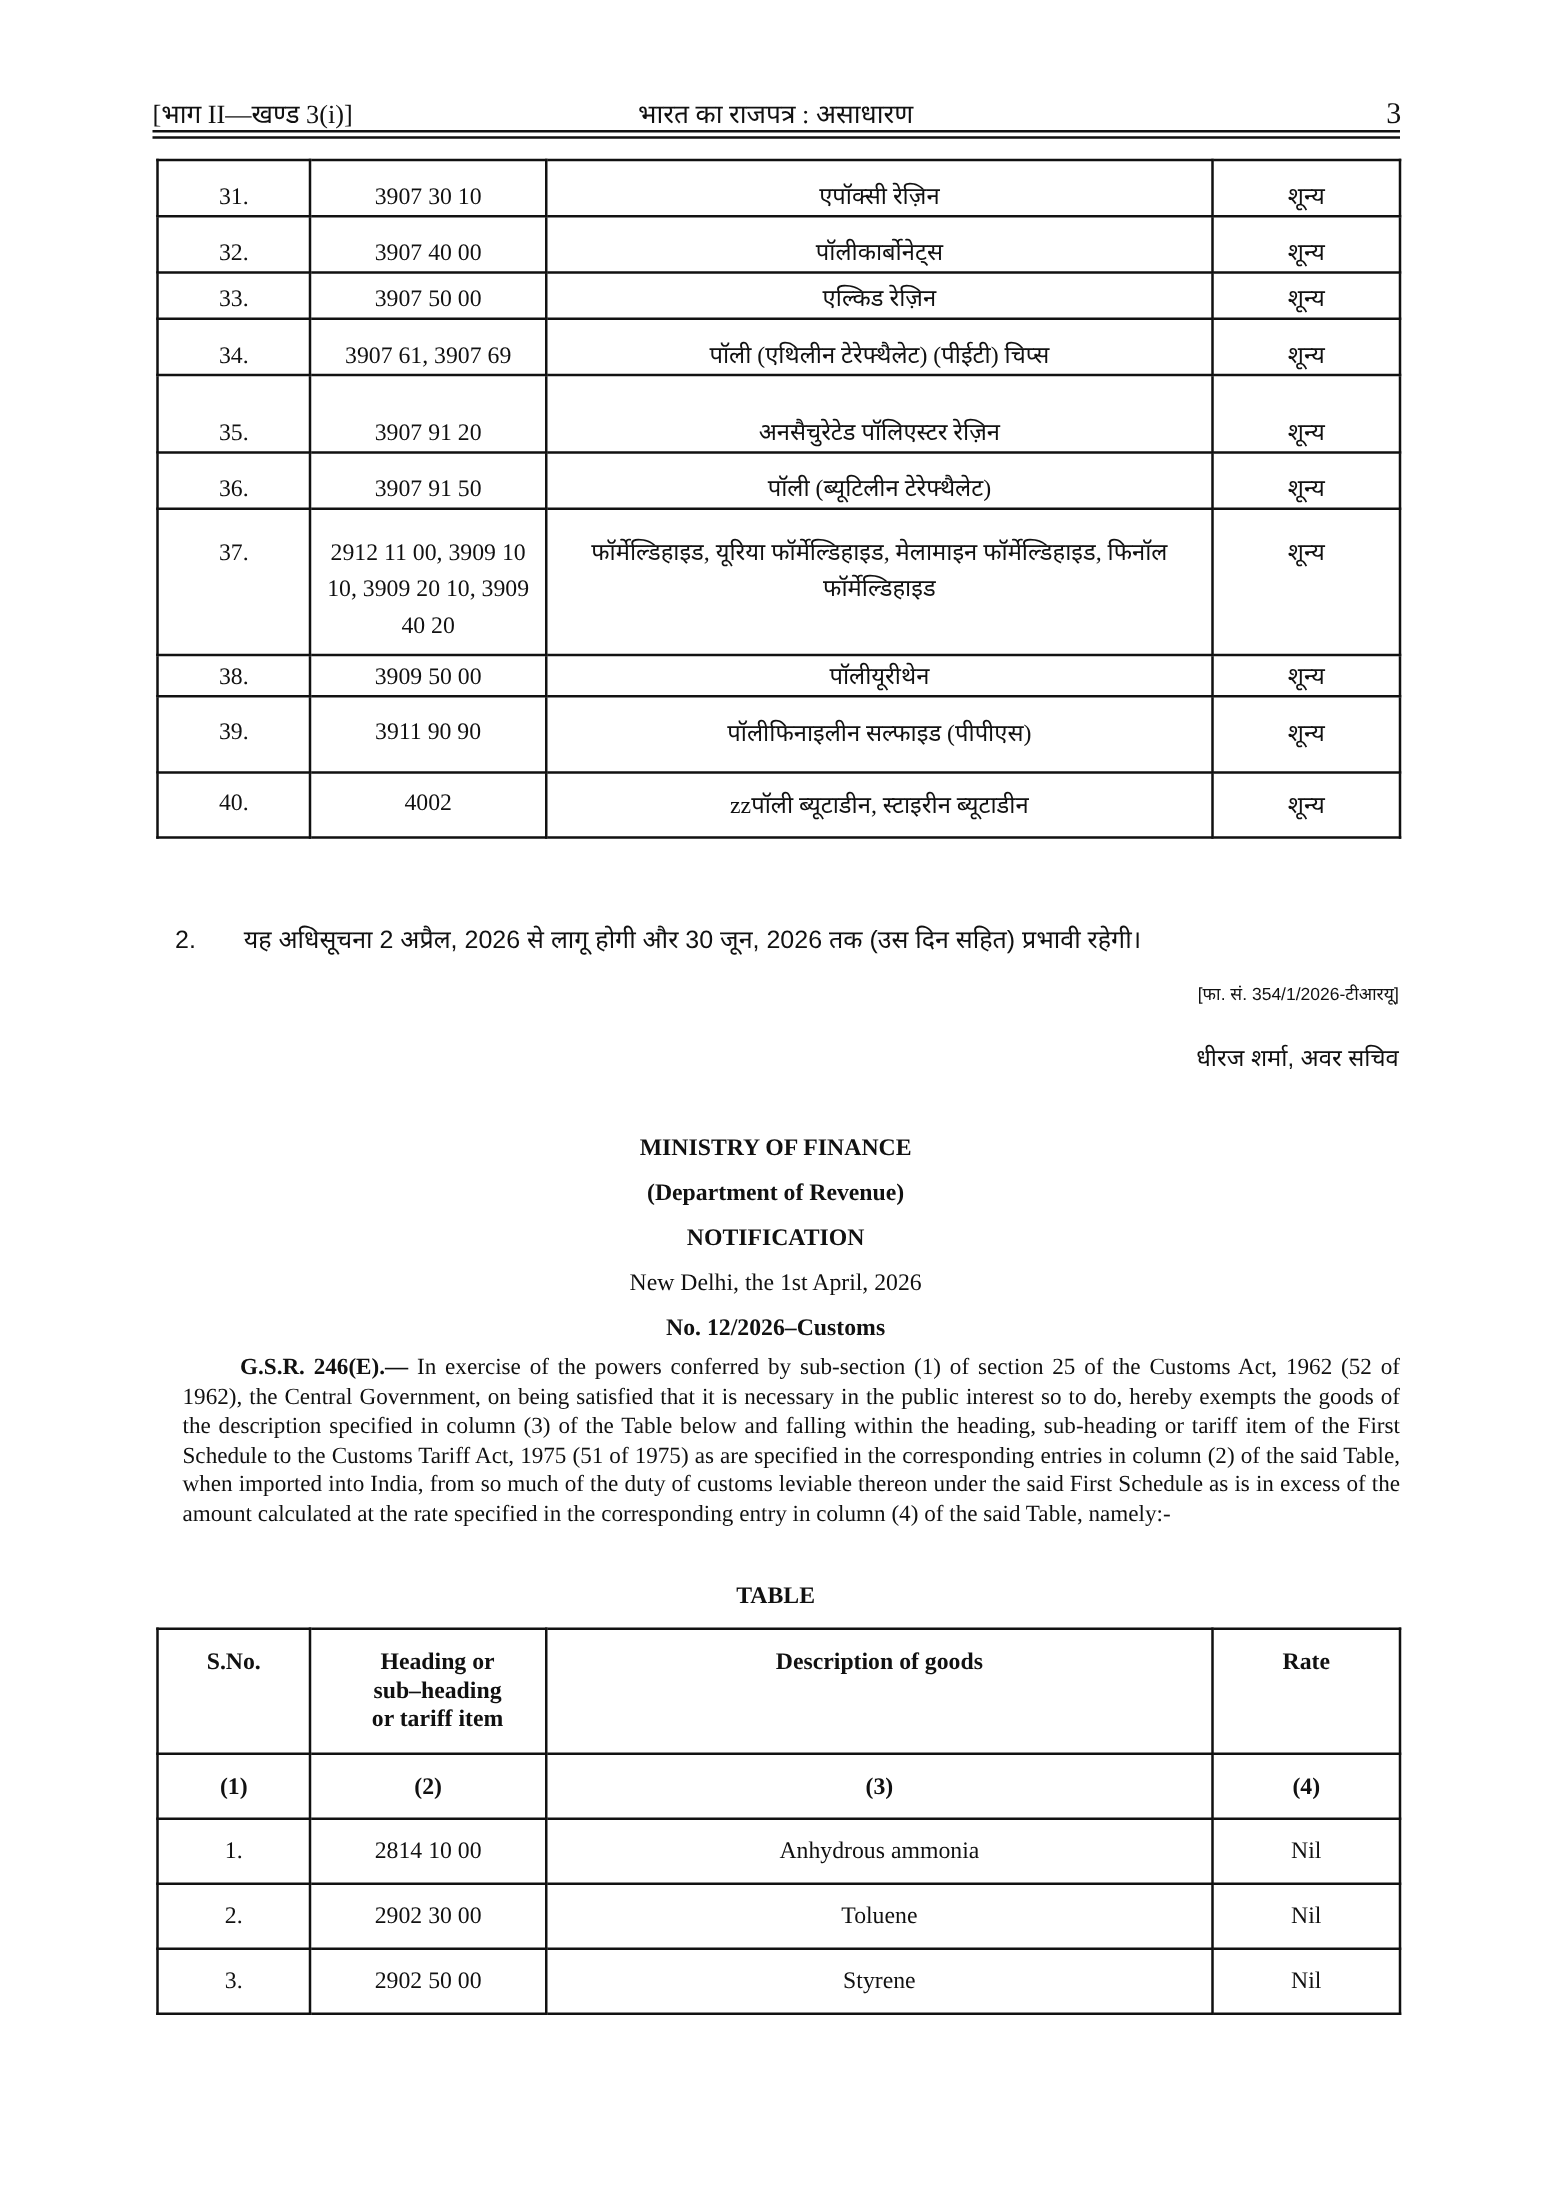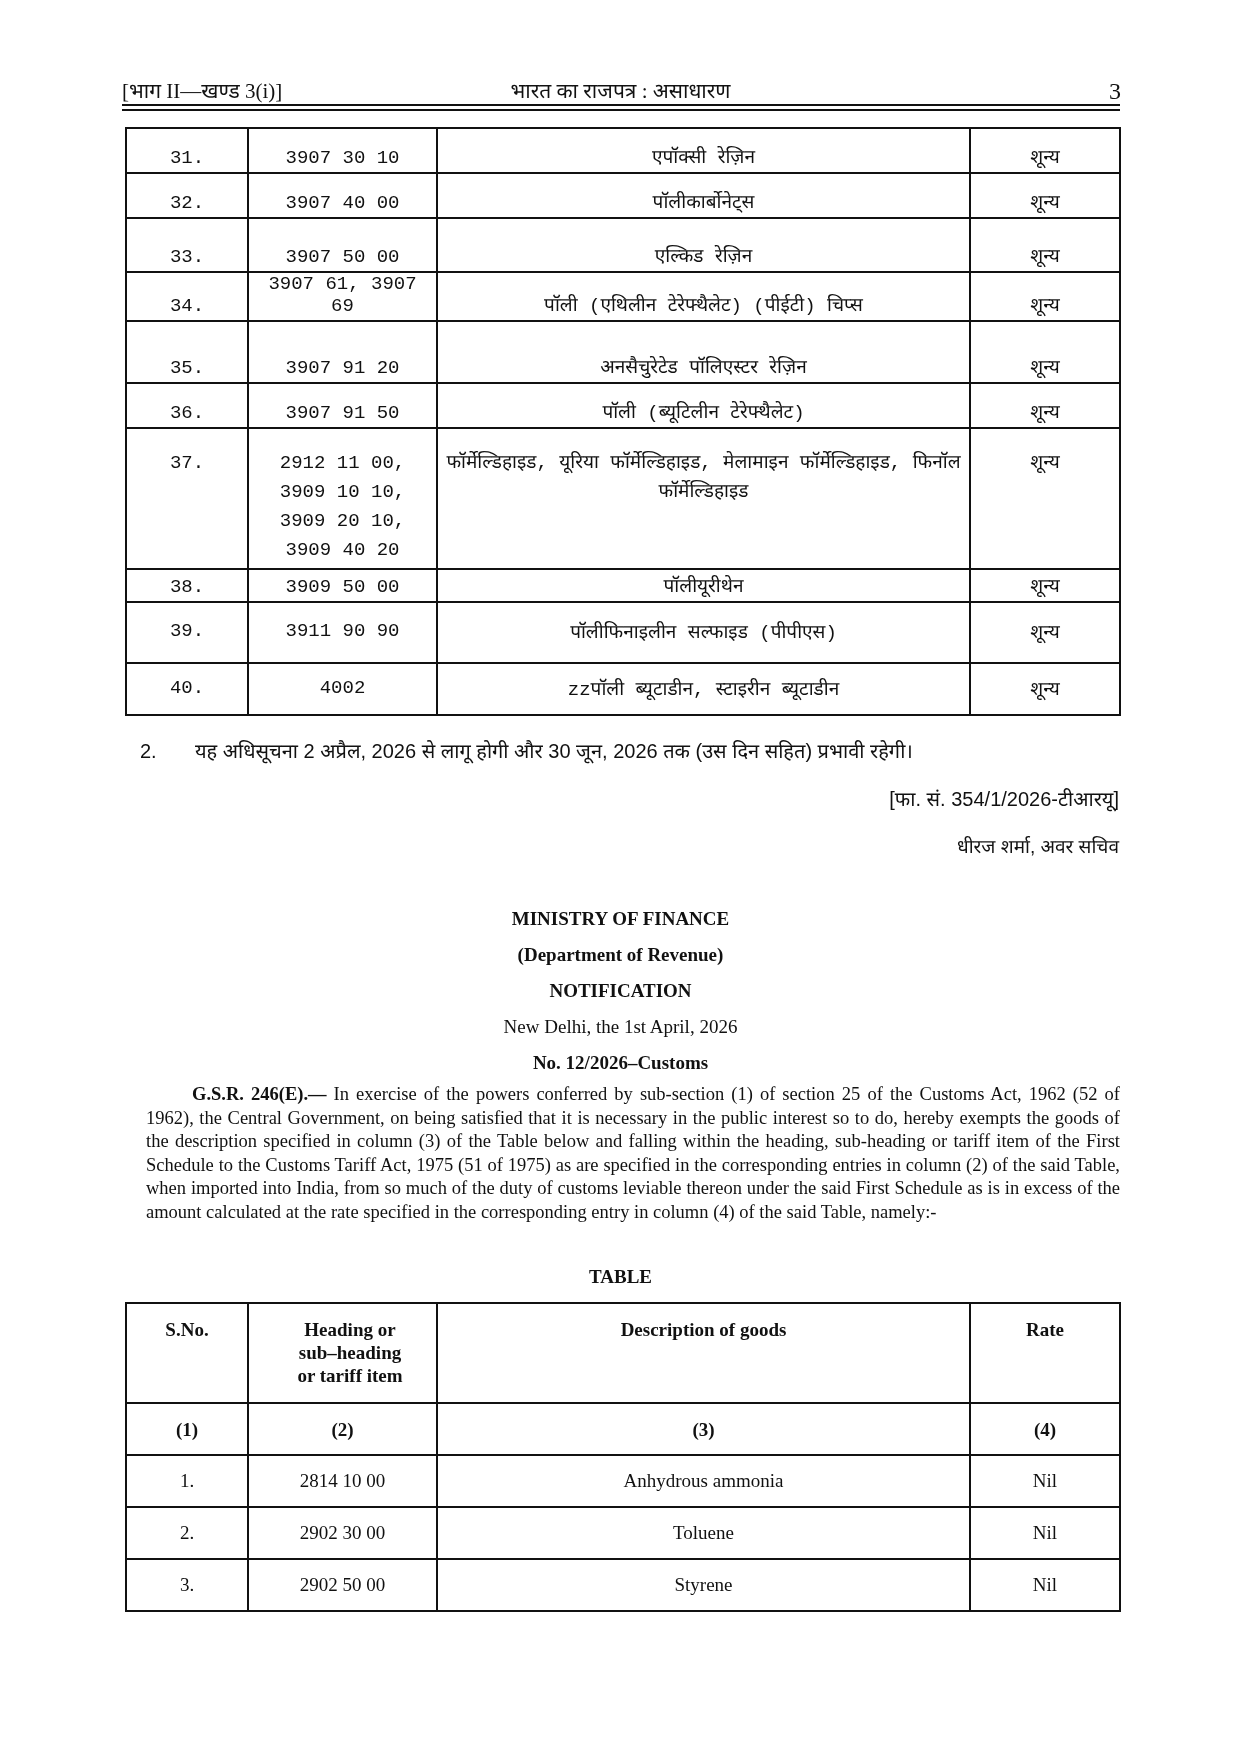--- a/index.html
+++ b/index.html
@@ -5,26 +5,26 @@
   html, body { margin: 0; padding: 0; background: #ffffff; }
   body { width: 1241px; height: 1754px; position: relative; overflow: hidden; color: #111; }
   .abs { position: absolute; }
   .hdr { font-family: "Liberation Serif", serif; font-size: 21px; top: 78px; line-height: 26px; }
   .hdr-left { left: 122px; }
   .hdr-center { left: 0; width: 1241px; text-align: center; }
   .hdr-right { right: 120px; font-size: 24px; }
   .rule { left: 122px; width: 998px; height: 0; border-top: 2px solid #111; }
   table.t { position: absolute; border-collapse: collapse; table-layout: fixed; }
   table.t td, table.t th { border: 2px solid #111; padding: 0 6px; text-align: center; vertical-align: bottom; }
-  table.hi { left: 125px; top: 127px; width: 994px; font-family: Liberation Mono, monospace; font-size: 19px; }
+  table.hi { left: 125px; top: 127px; width: 994px; font-family: Liberation Serif, serif; font-size: 19px; }
   table.hi td { padding-bottom: 3px; }
   table.hi td.top { vertical-align: top; padding-top: 20px; line-height: 29px; }
   .p2 { left: 140px; top: 737px; font-family: "Liberation Sans", "DejaVu Sans", sans-serif; font-size: 20px; }
   .p2 .num { display: inline-block; width: 55px; }
-  .fileno { right: 122px; top: 785px; font-family: "Liberation Sans", "DejaVu Sans", sans-serif; font-size: 20px; }
+  .fileno { right: 122px; top: 785px; font-family: "Liberation Sans", "DejaVu Sans", sans-serif; font-size: 14px; }
   .sign { right: 122px; top: 833px; font-family: "Liberation Sans", "DejaVu Sans", sans-serif; font-size: 19px; }
   .ctr { left: 0; width: 1241px; text-align: center; font-family: "Liberation Serif", serif; font-size: 19px; }
   .bold { font-weight: bold; }
   .para { left: 146px; width: 974px; top: 1083px; font-family: "Liberation Serif", serif; font-size: 18.5px; line-height: 23.5px; text-align: justify; }
   .para .indent { display: inline-block; width: 46px; }
   table.en { left: 125px; top: 1302px; width: 994px; font-family: "Liberation Serif", serif; font-size: 19px; }
   table.en th { font-weight: bold; vertical-align: top; padding-top: 14px; line-height: 23px; }
   table.en td { vertical-align: middle; }
 </style>
 </head>
@@ -49,21 +49,21 @@
       <td>3907 30 10</td>
       <td>एपॉक्सी रेज़िन</td>
       <td>शून्य</td>
     </tr>
     <tr style="height:45px">
       <td>32.</td>
       <td>3907 40 00</td>
       <td>पॉलीकार्बोनेट्स</td>
       <td>शून्य</td>
     </tr>
-    <tr style="height:54px">
+    <tr style="height:37px">
       <td>33.</td>
       <td>3907 50 00</td>
       <td>एल्किड रेज़िन</td>
       <td>शून्य</td>
     </tr>
     <tr style="height:45px">
       <td>34.</td>
       <td>3907 61, 3907 69</td>
       <td>पॉली (एथिलीन टेरेफ्थैलेट) (पीईटी) चिप्स</td>
       <td>शून्य</td>

